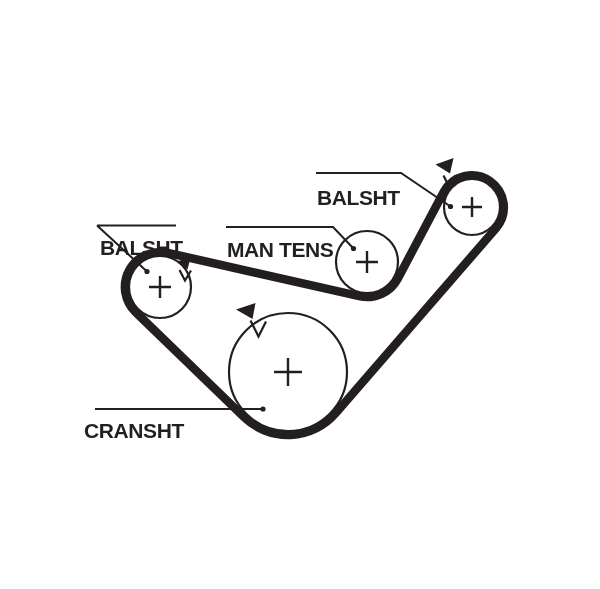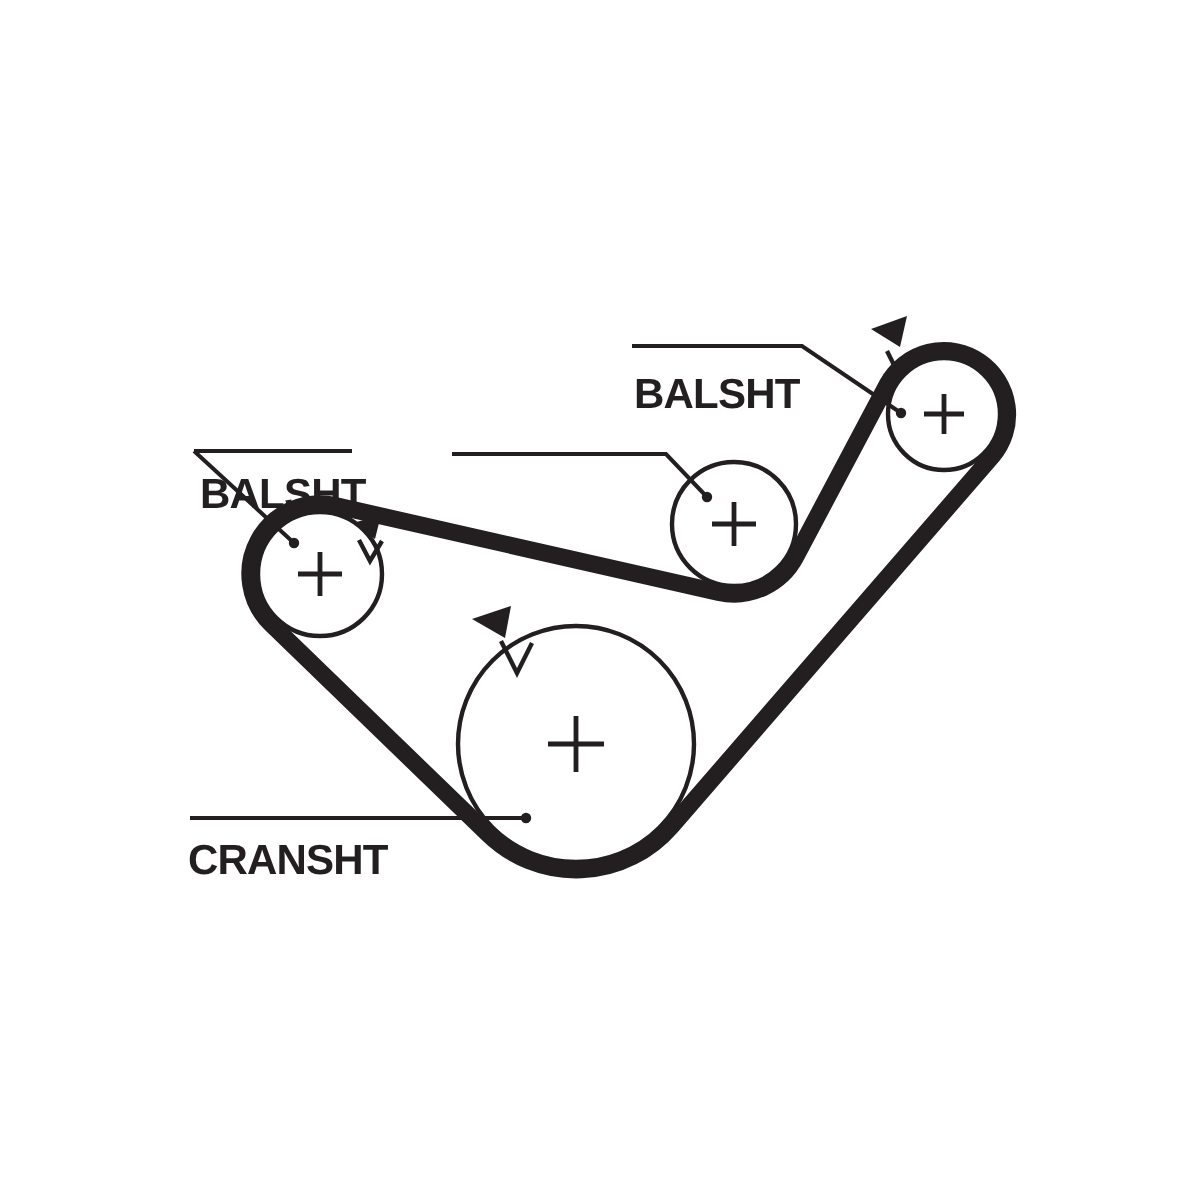--- a/index.html
+++ b/index.html
@@ -86,17 +86,18 @@
     </g>
 
     <g>
       <polygon class="rot-tri" points="236,309.5 255.5,303 252.5,319"></polygon>
       <path class="rot-v" d="M 250.5 320.5 L 258.5 336.5 L 266 321.5"></path>
     </g>
   </svg>
 
   <div class="label" style="left:100px; top:201px;">BALSHT</div>
 
+  <div class="label" style="left:227px; top:203px;">MAN TENS</div>
 
   <div class="label" style="left:317px; top:151px;">BALSHT</div>
 
-  <div class="label" style="left:94px; top:384px;">CRANSHT</div>
+  <div class="label" style="left:84px; top:384px;">CRANSHT</div>
 </div>
 
 </body></html>

